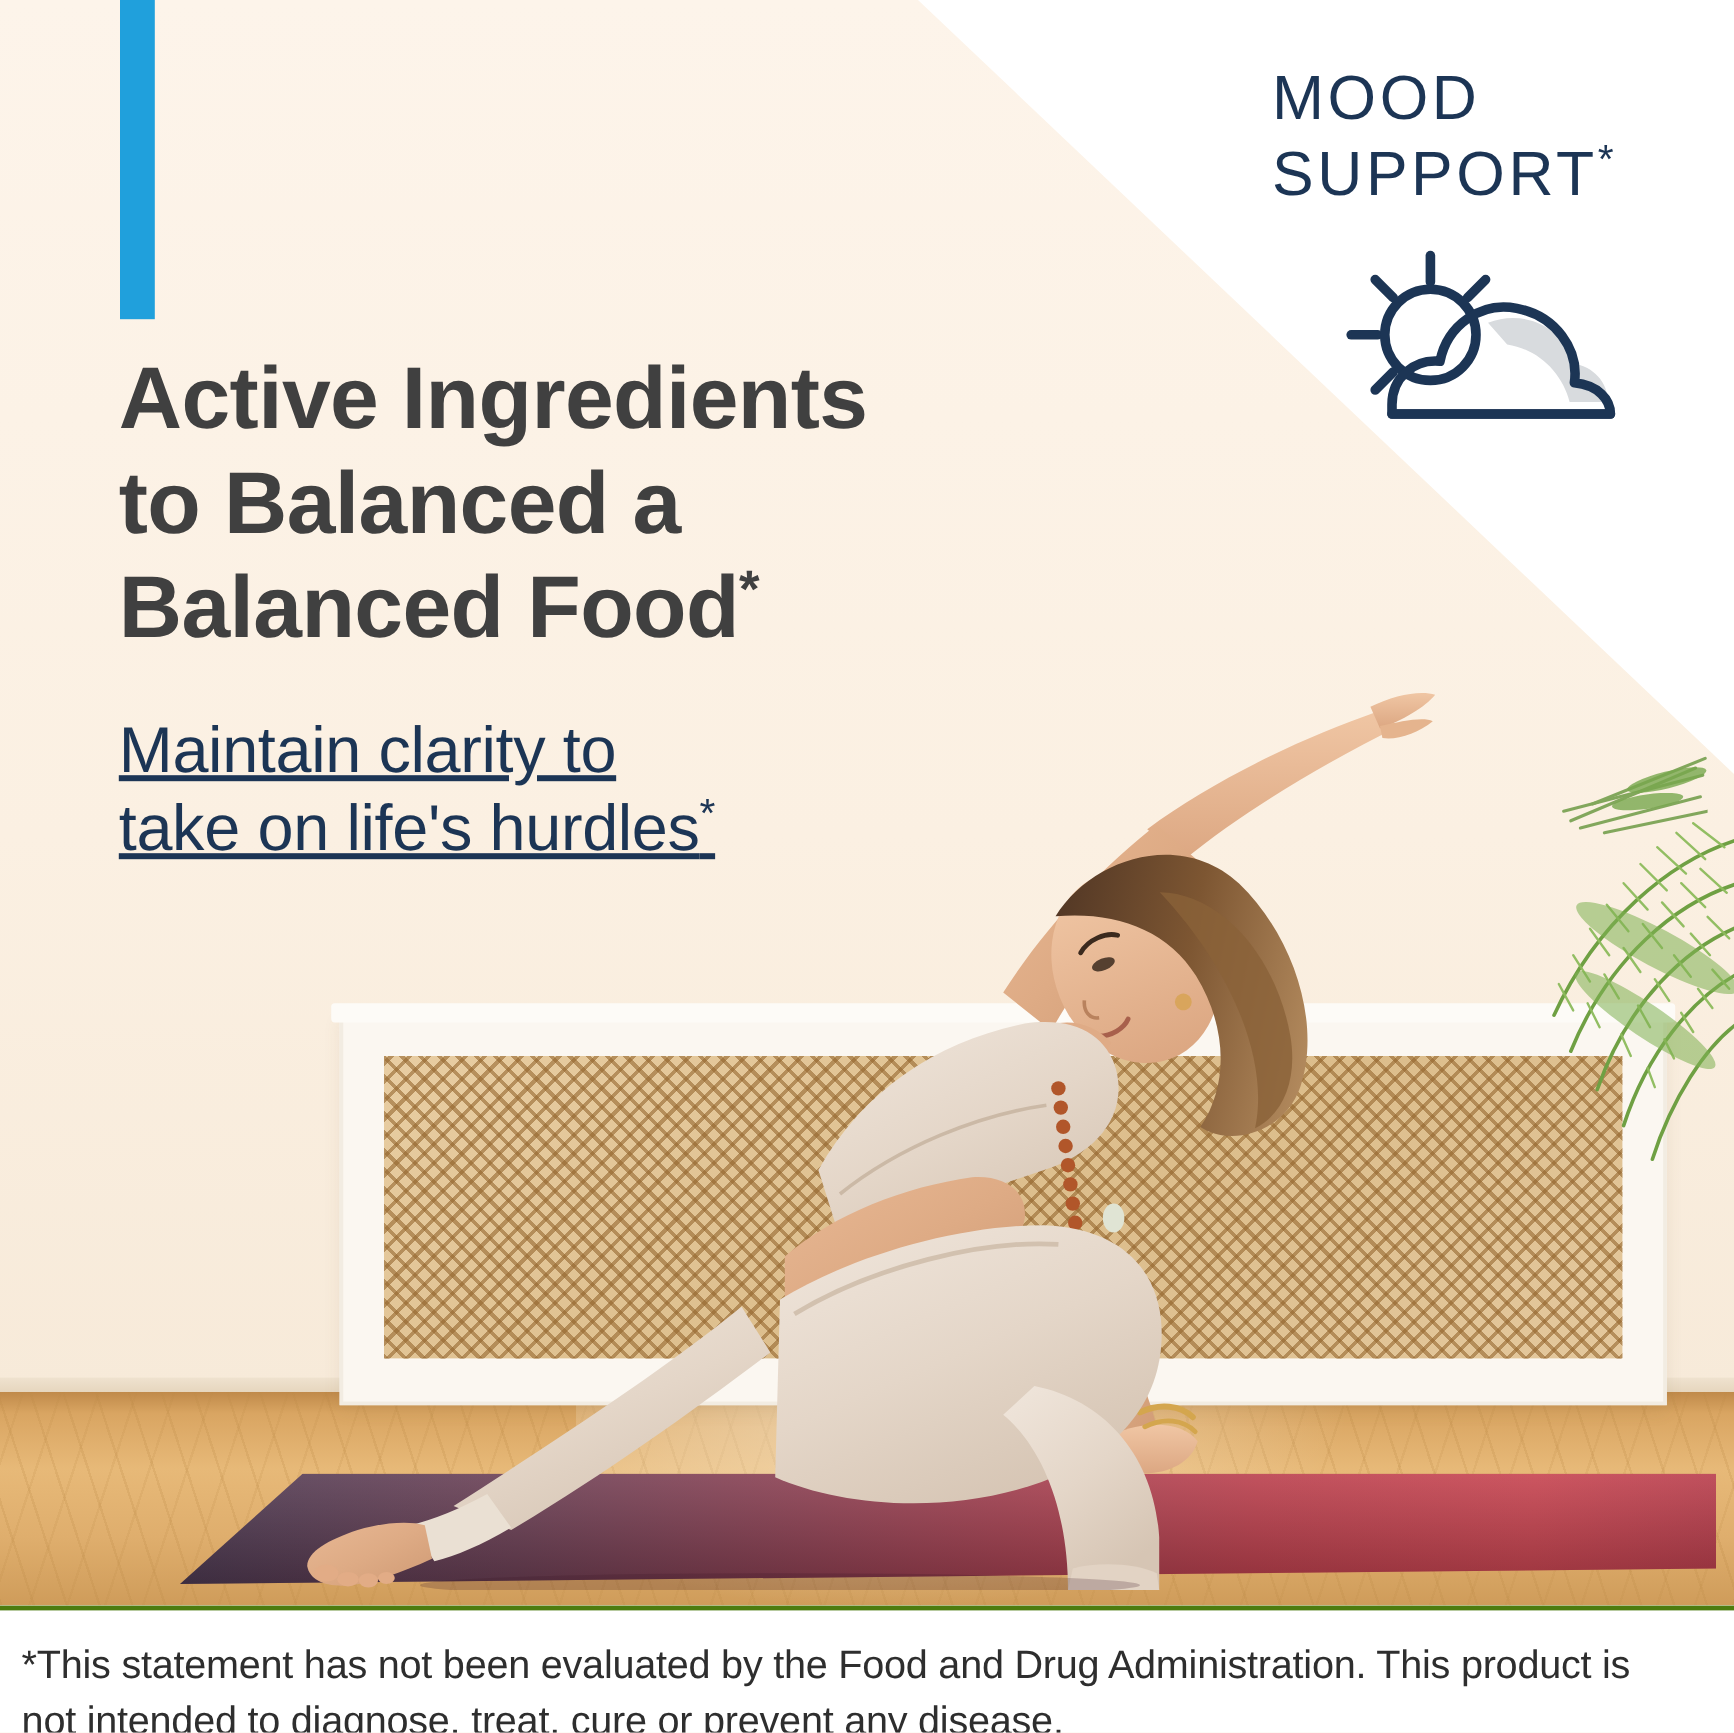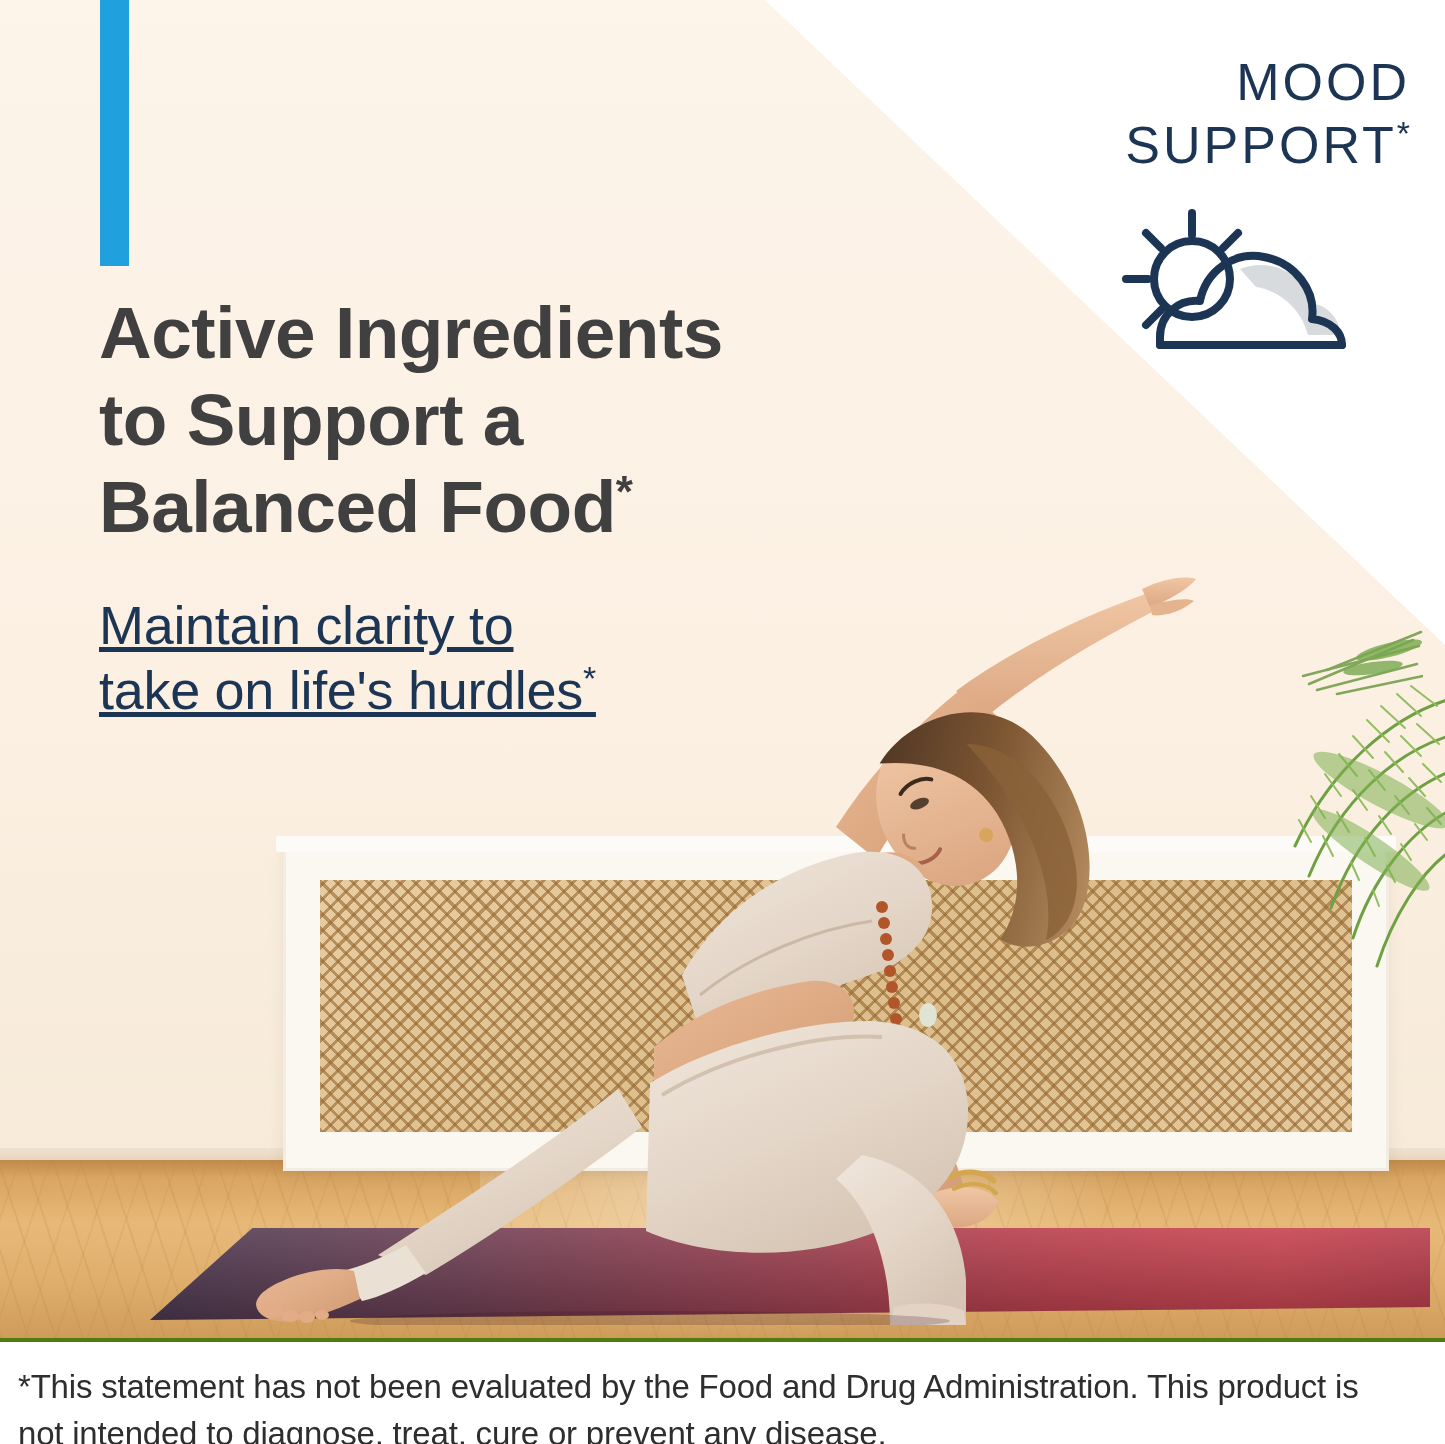--- a/index.html
+++ b/index.html
@@ -36,21 +36,21 @@
     width:29px;height:266px;
     background:#20a0dc;
     z-index:6;
   }
 
   
   .badge-block{
     position:absolute;
     left:1060px;top:52px;
     width:350px;
-    text-align:right;
+    text-align:left;
     z-index:7;
   }
   .badge-line{
     color:#1c3555;
     font-family:"Liberation Sans", sans-serif;
     font-size:52px;
     font-weight:300;
     letter-spacing:3px;
     line-height:1.18;
     white-space:nowrap;
@@ -460,21 +460,21 @@
                  C 176 56, 196 84, 192 112
                  C 212 114, 222 126, 222 138
                  L 40 138 Z" fill="#ffffff" fill-opacity="0" stroke="#1c3555" stroke-width="8" stroke-linejoin="round"></path>
         <line x1="40" y1="138" x2="222" y2="138" stroke="#1c3555" stroke-width="8" stroke-linecap="round"></line>
       </svg>
     </div>
   </div>
 
   <div class="headline">
     <div>Active Ingredients</div>
-    <div>to Support a</div>
+    <div>to Balanced a</div>
     <div><span>Balanced Food</span><span class="star">*</span></div>
   </div>
 
   <div class="subhead">
     <div>Maintain clarity to</div>
     <div><span>take on life's hurdles</span><span class="star">*</span></div>
   </div>
 
   <div class="footer">
     <p>*This statement has not been evaluated by the Food and Drug Administration. This product is not intended to diagnose, treat, cure or prevent any disease.</p>

